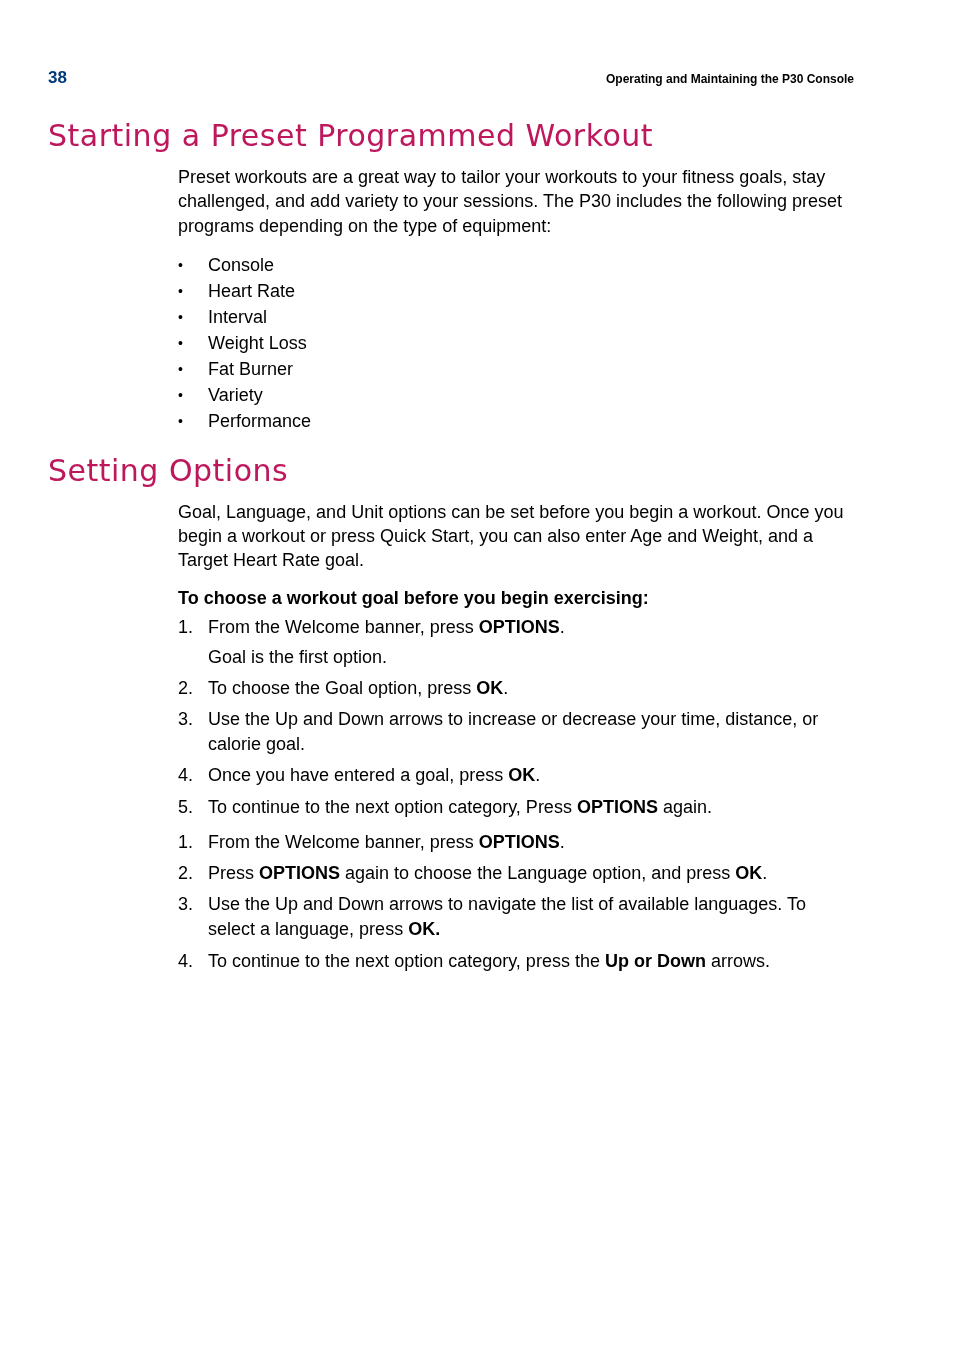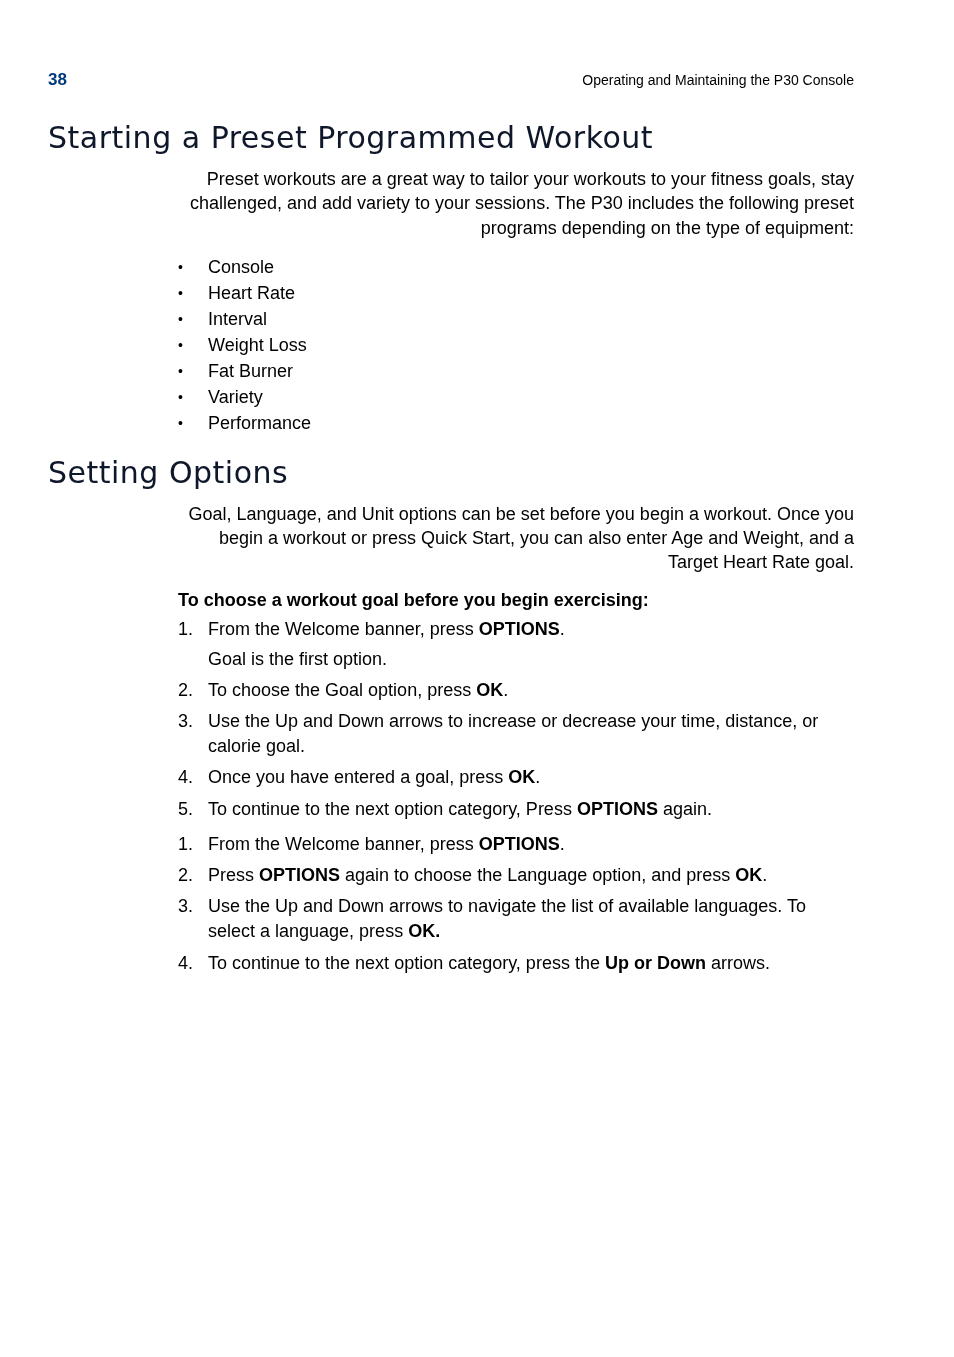--- a/index.html
+++ b/index.html
@@ -21,40 +21,39 @@
     justify-content: space-between;
     align-items: baseline;
     margin-bottom: 30px;
   }
   .page-number {
     font-weight: 700;
     font-size: 17px;
     color: #003a7a;
   }
   .header-title {
-    font-weight: 400;
-    font-size: 14px;
+    font-weight: 700;
+    font-size: 12px;
     margin-top: 12px;
   }
   h1.section-title {
     font-family: Verdana, "DejaVu Sans", sans-serif;
     font-weight: 400;
     font-size: 30px;
-    color: #0f172a;
+    color: #be185d;
     margin: 18px 0 12px 0;
     letter-spacing: 0.5px;
   }
   .body-block {
     margin-left: 130px;
   }
   p.body-text {
     font-size: 18px;
     line-height: 1.35;
     margin: 8px 0 14px 0;
-    text-align: right;
   }
   p.sub-heading {
     font-size: 18px;
     font-weight: 700;
     margin: 16px 0 6px 0;
   }
   ul.bullet-list {
     list-style: none;
     padding: 0;
     margin: 4px 0 10px 0;

